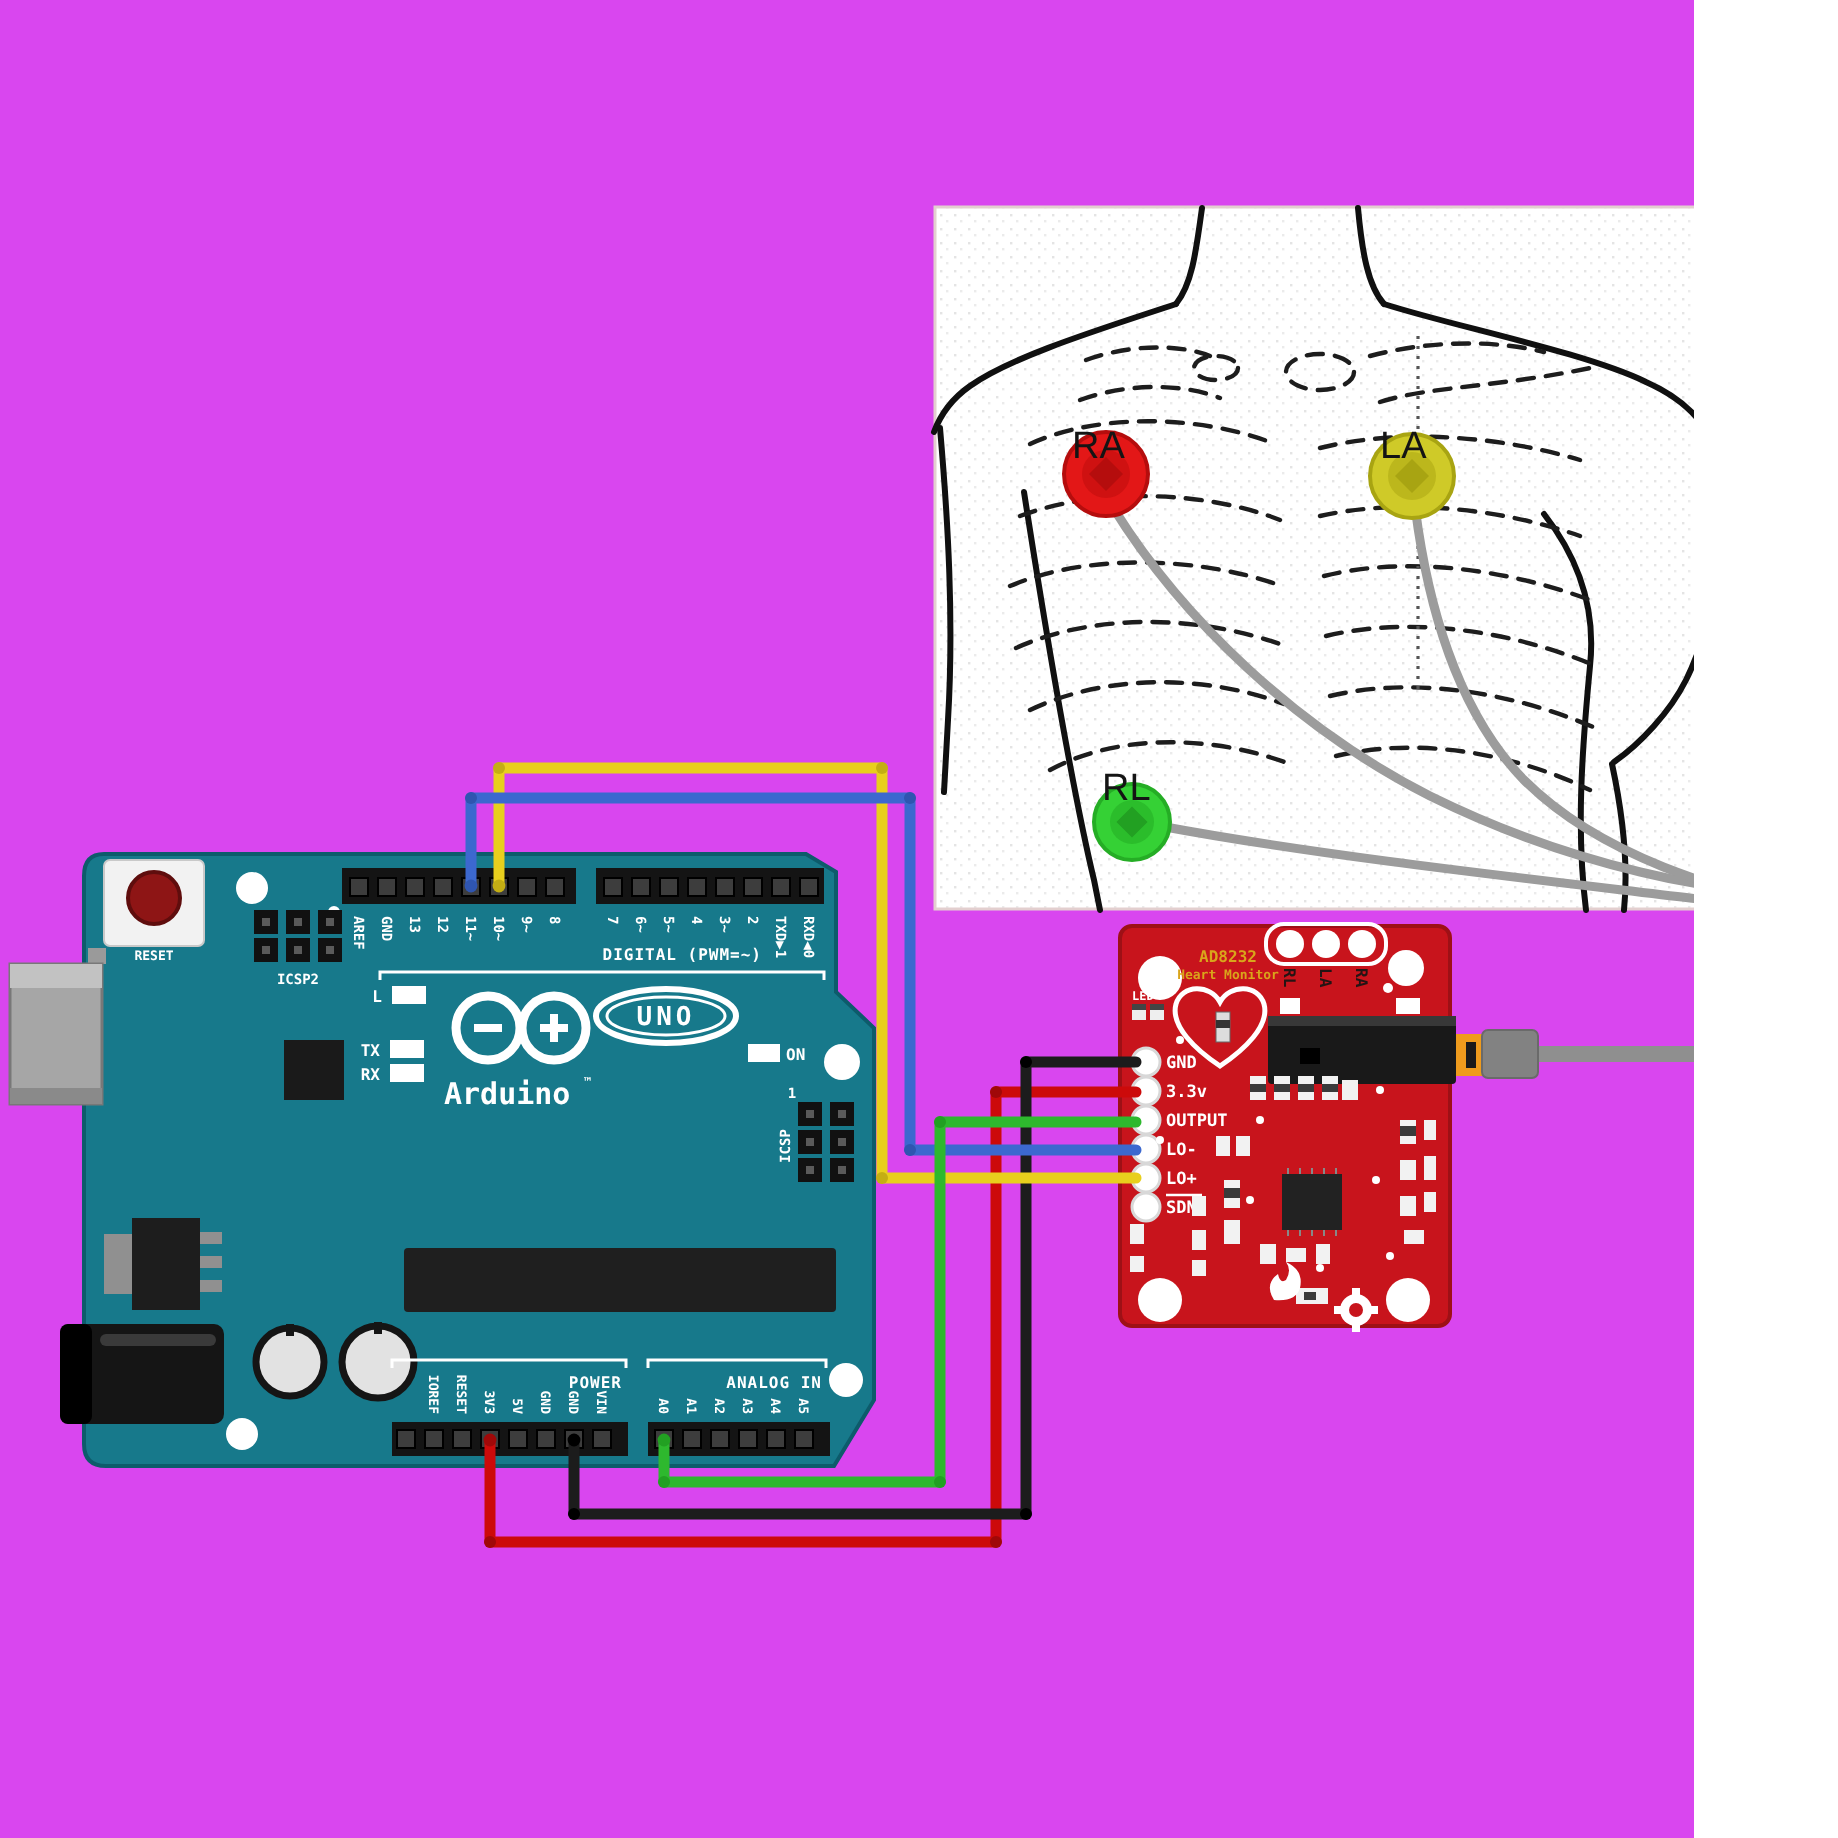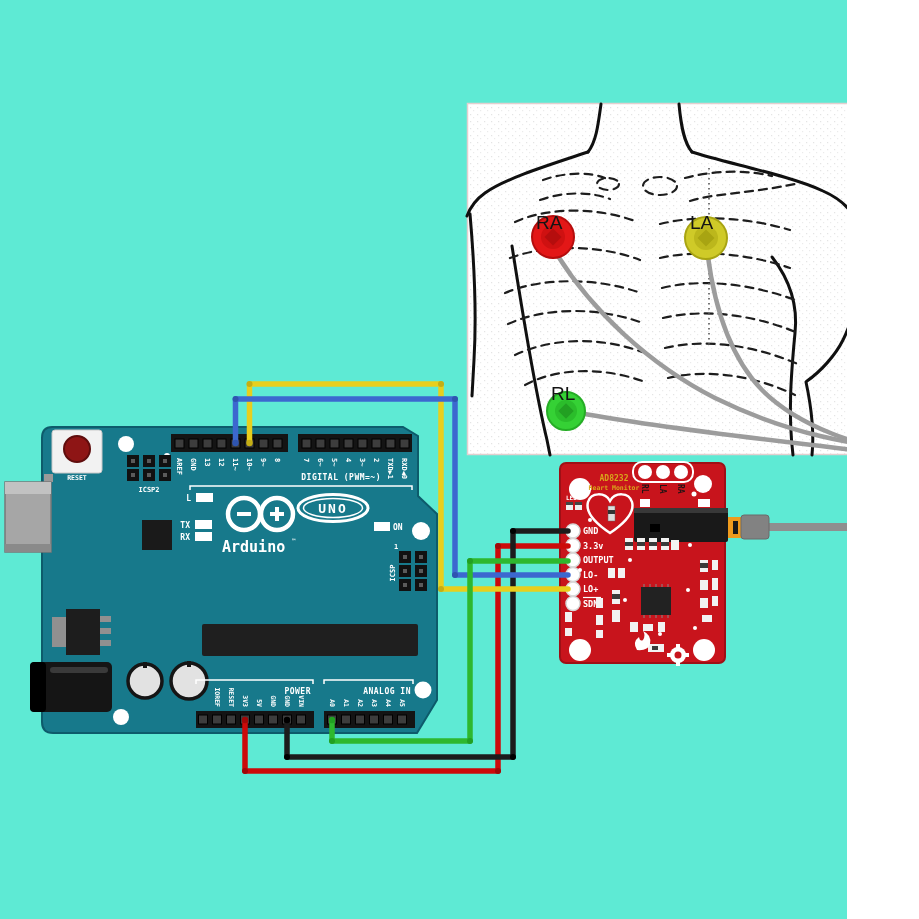--- a/index.html
+++ b/index.html
@@ -1,16 +1,16 @@
 <!DOCTYPE html>
 <html><head>
 <meta charset="utf-8">
 <style>
   html,body{margin:0;padding:0;background:#ffffff;}
-  .stage{position:relative;width:847px;height:919px;background:#5eead4;overflow:hidden;
+  .stage{position:relative;width:847px;height:919px;background:#d946ef;overflow:hidden;
          font-family:"DejaVu Sans","Liberation Sans",sans-serif;}
   svg{position:absolute;left:0;top:0;}
   text{user-select:none;}
   .silk{fill:#ffffff;font-family:"DejaVu Sans Mono",monospace;font-weight:bold;}
   .pinlbl{font-size:7px;}
   .cap{font-size:8px;letter-spacing:.5px;}
   .gold{fill:#d9a51b;font-family:"DejaVu Sans Mono",monospace;font-weight:bold;}
   .bodylbl{fill:#141414;font-family:"Liberation Sans","DejaVu Sans",sans-serif;font-size:19px;}
   .sketch{fill:none;stroke:#101010;stroke-width:3;stroke-linecap:round;}
   .rib{fill:none;stroke:#1d1d1d;stroke-width:2.2;stroke-dasharray:8 6;stroke-linecap:round;}

